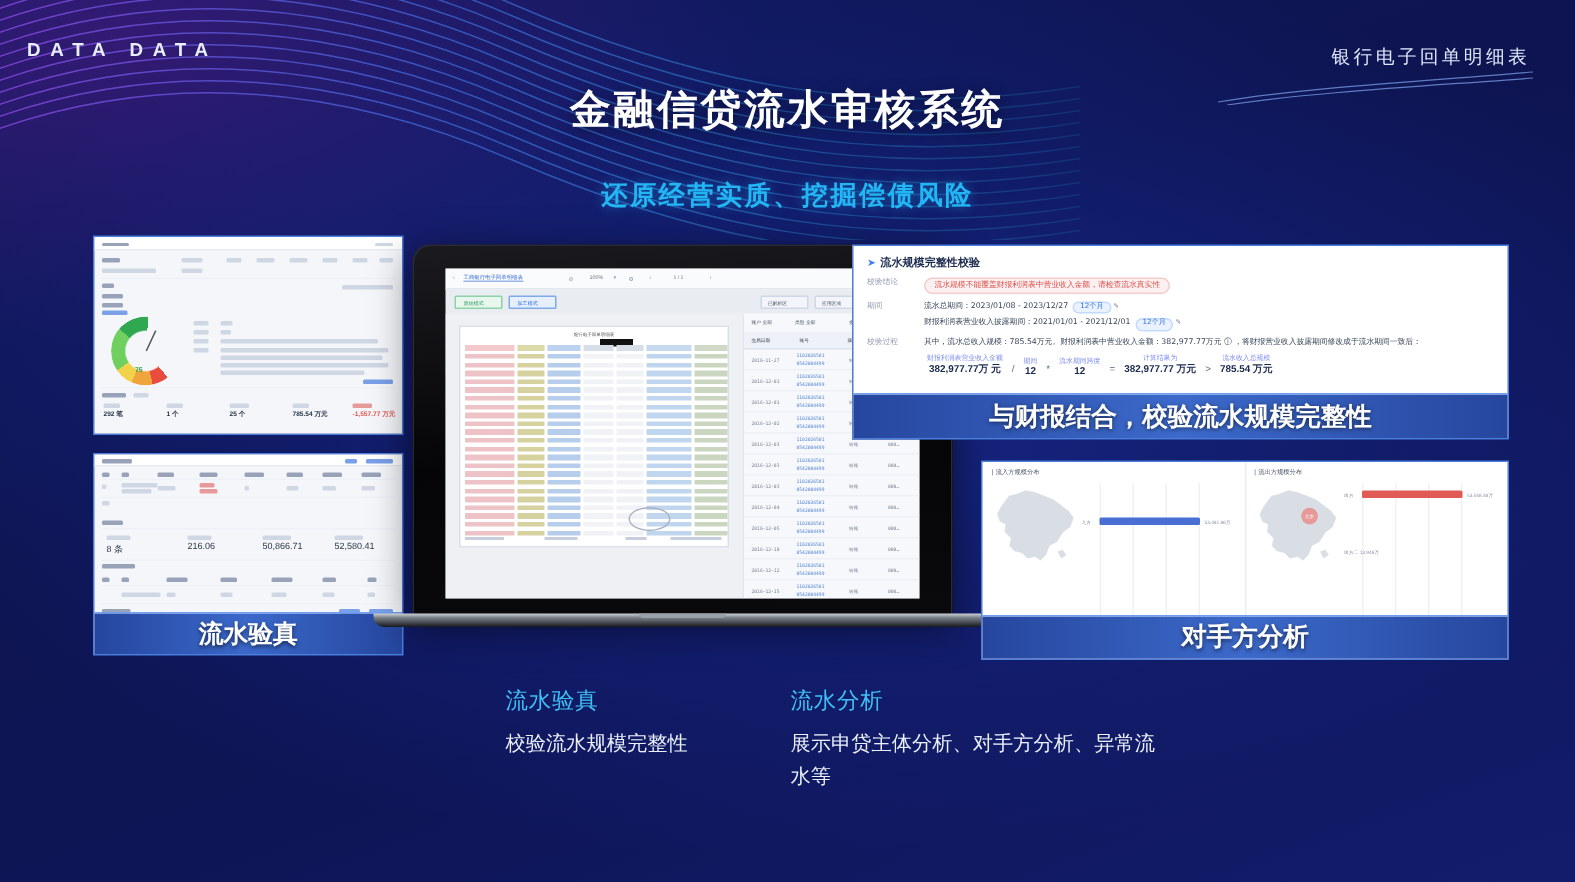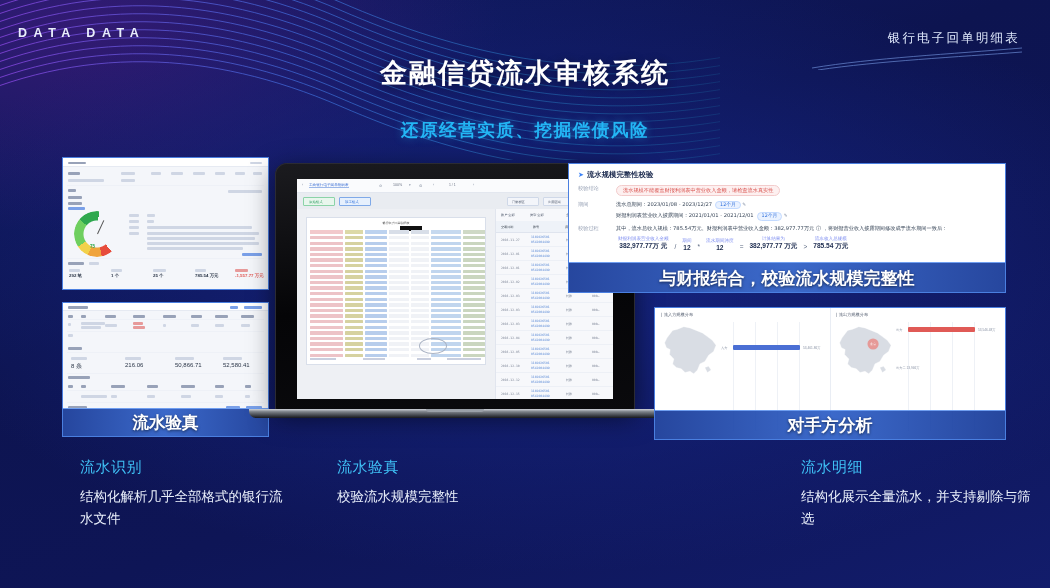--- a/index.html
+++ b/index.html
@@ -753,26 +753,22 @@
           <div class="f-item">
             <div class="f-cap">流水收入总规模</div>
             <div class="f-num">785.54 万元</div>
           </div>
         </div>
       </div>
     </div>
     <div class="cap">与财报结合，校验流水规模完整性</div>
   </div>
 
-  <div class="feat" id="feat-1">
-    <div class="h">流水识别</div>
-    <div class="b">结构化解析几乎全部格式的银行流水文件</div>
-  </div>
   <div class="feat" id="feat-2">
     <div class="h">流水验真</div>
     <div class="b">校验流水规模完整性</div>
   </div>
-  <div class="feat" id="feat-4">
-    <div class="h">流水明细</div>
-    <div class="b">结构化展示全量流水，并支持剔除与筛选</div>
+  <div class="feat" id="feat-3">
+    <div class="h">流水分析</div>
+    <div class="b">展示申贷主体分析、对手方分析、异常流水等</div>
   </div>
 
 </div>
 
 </body></html>

